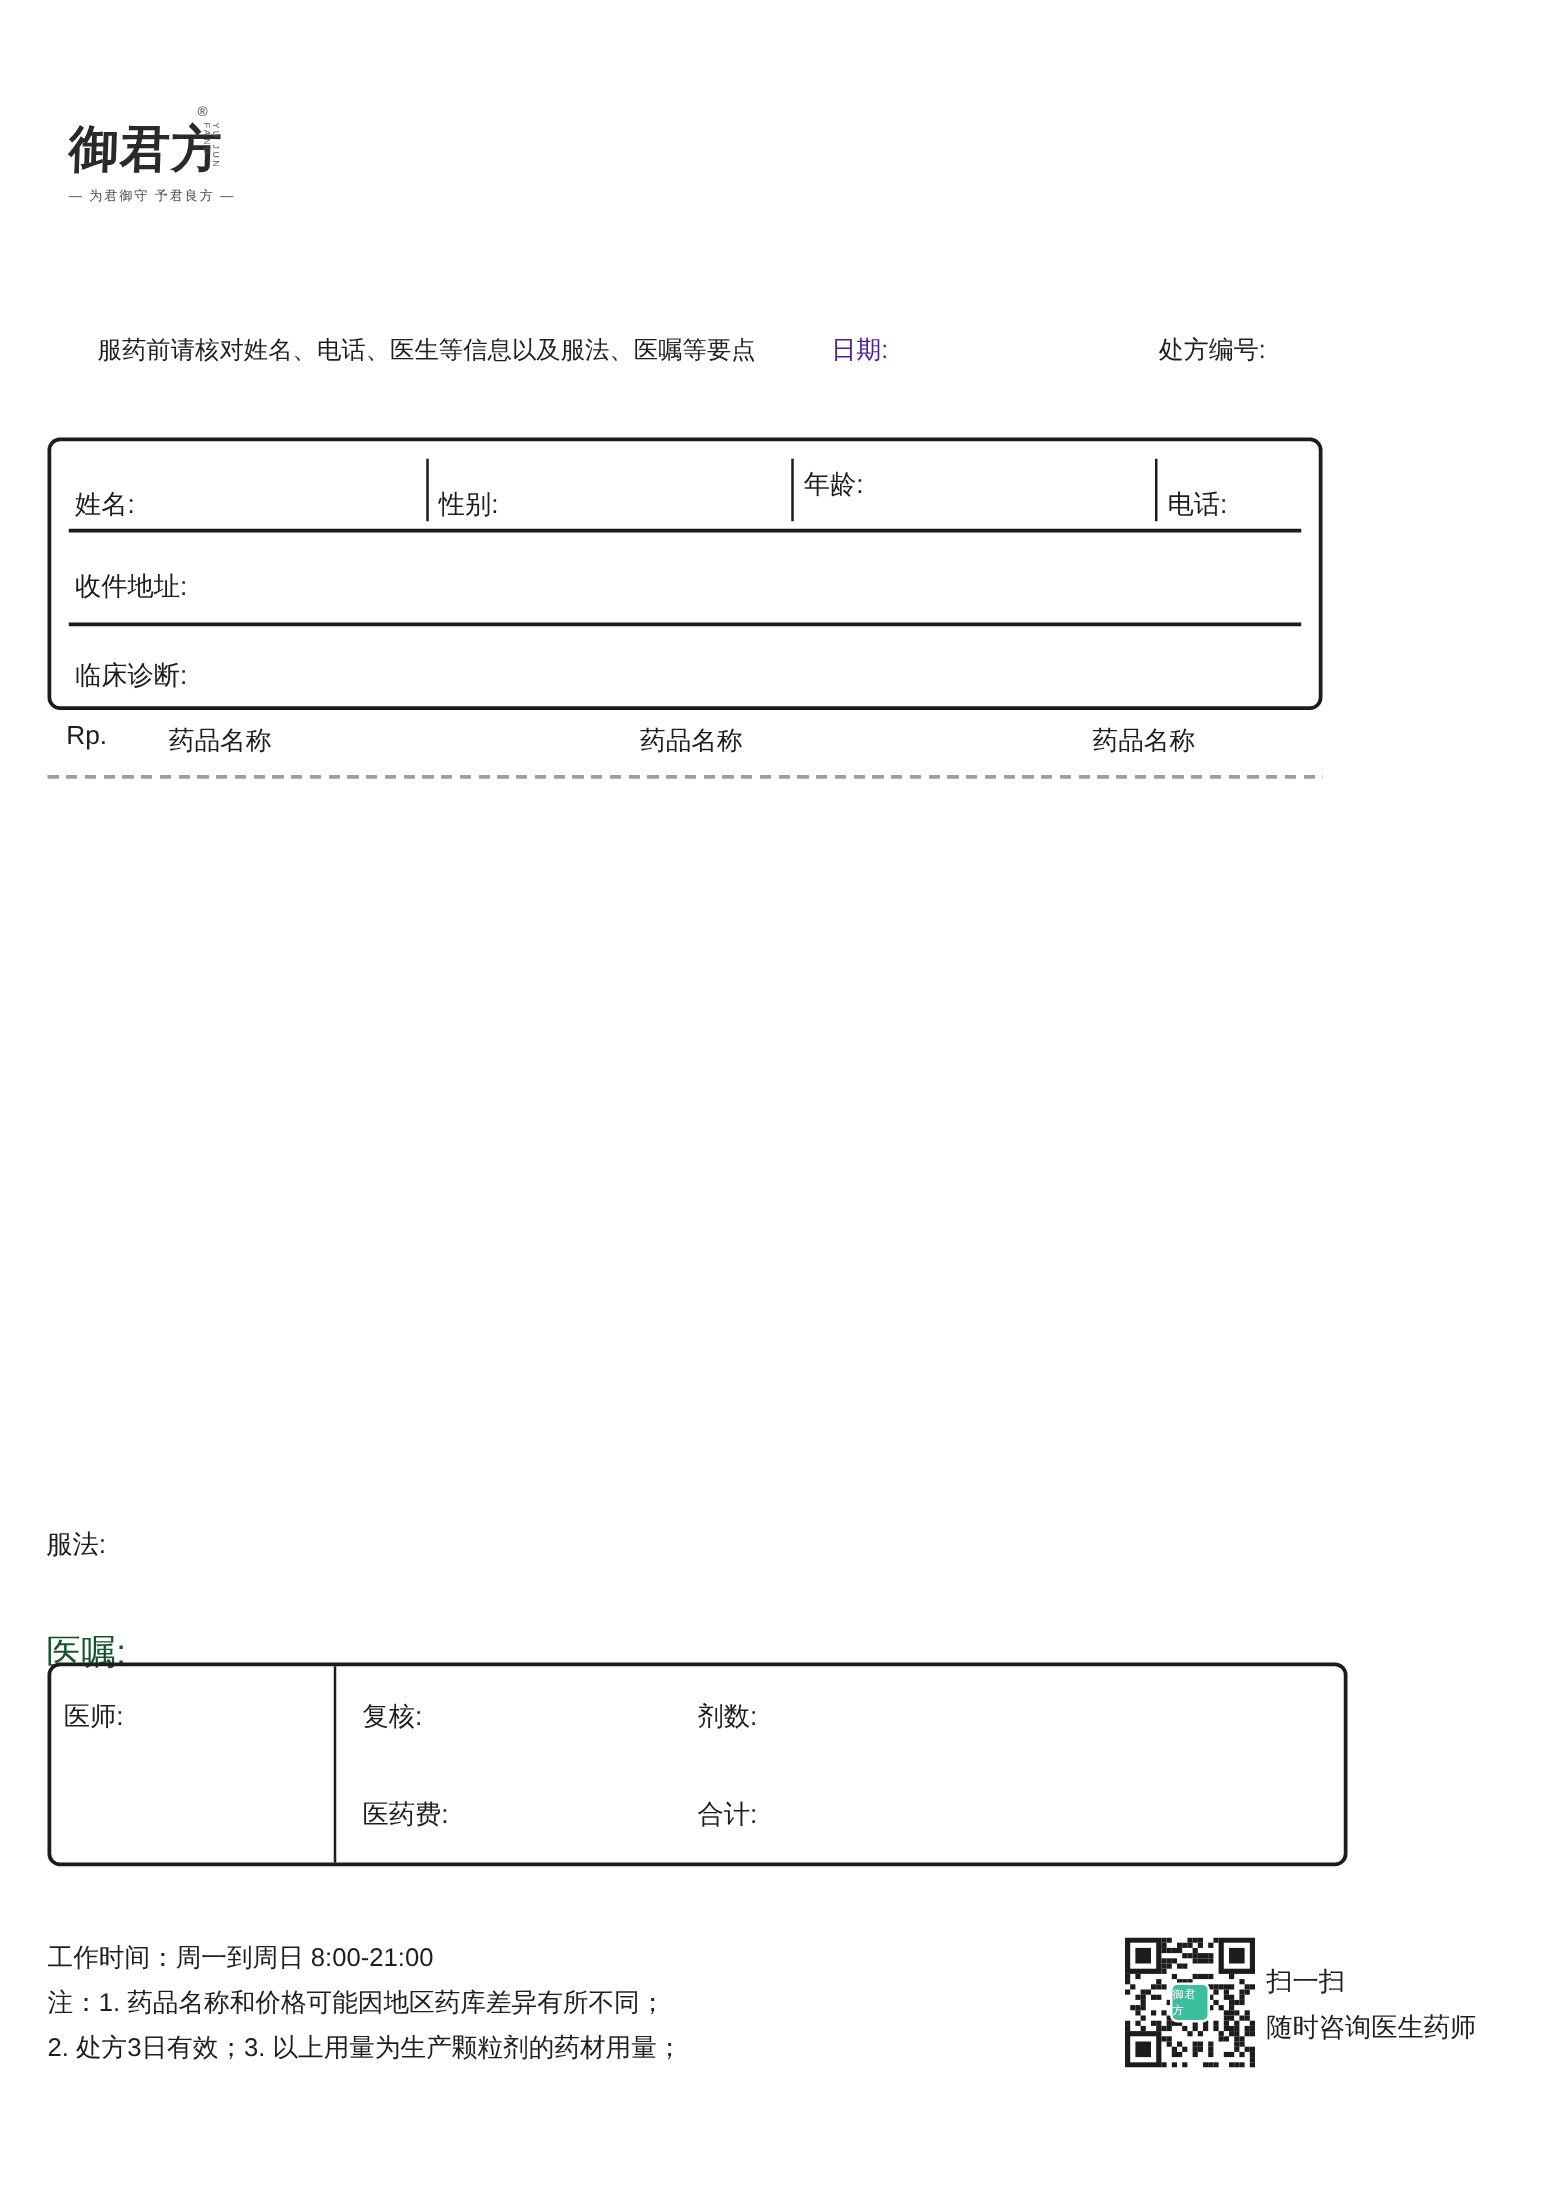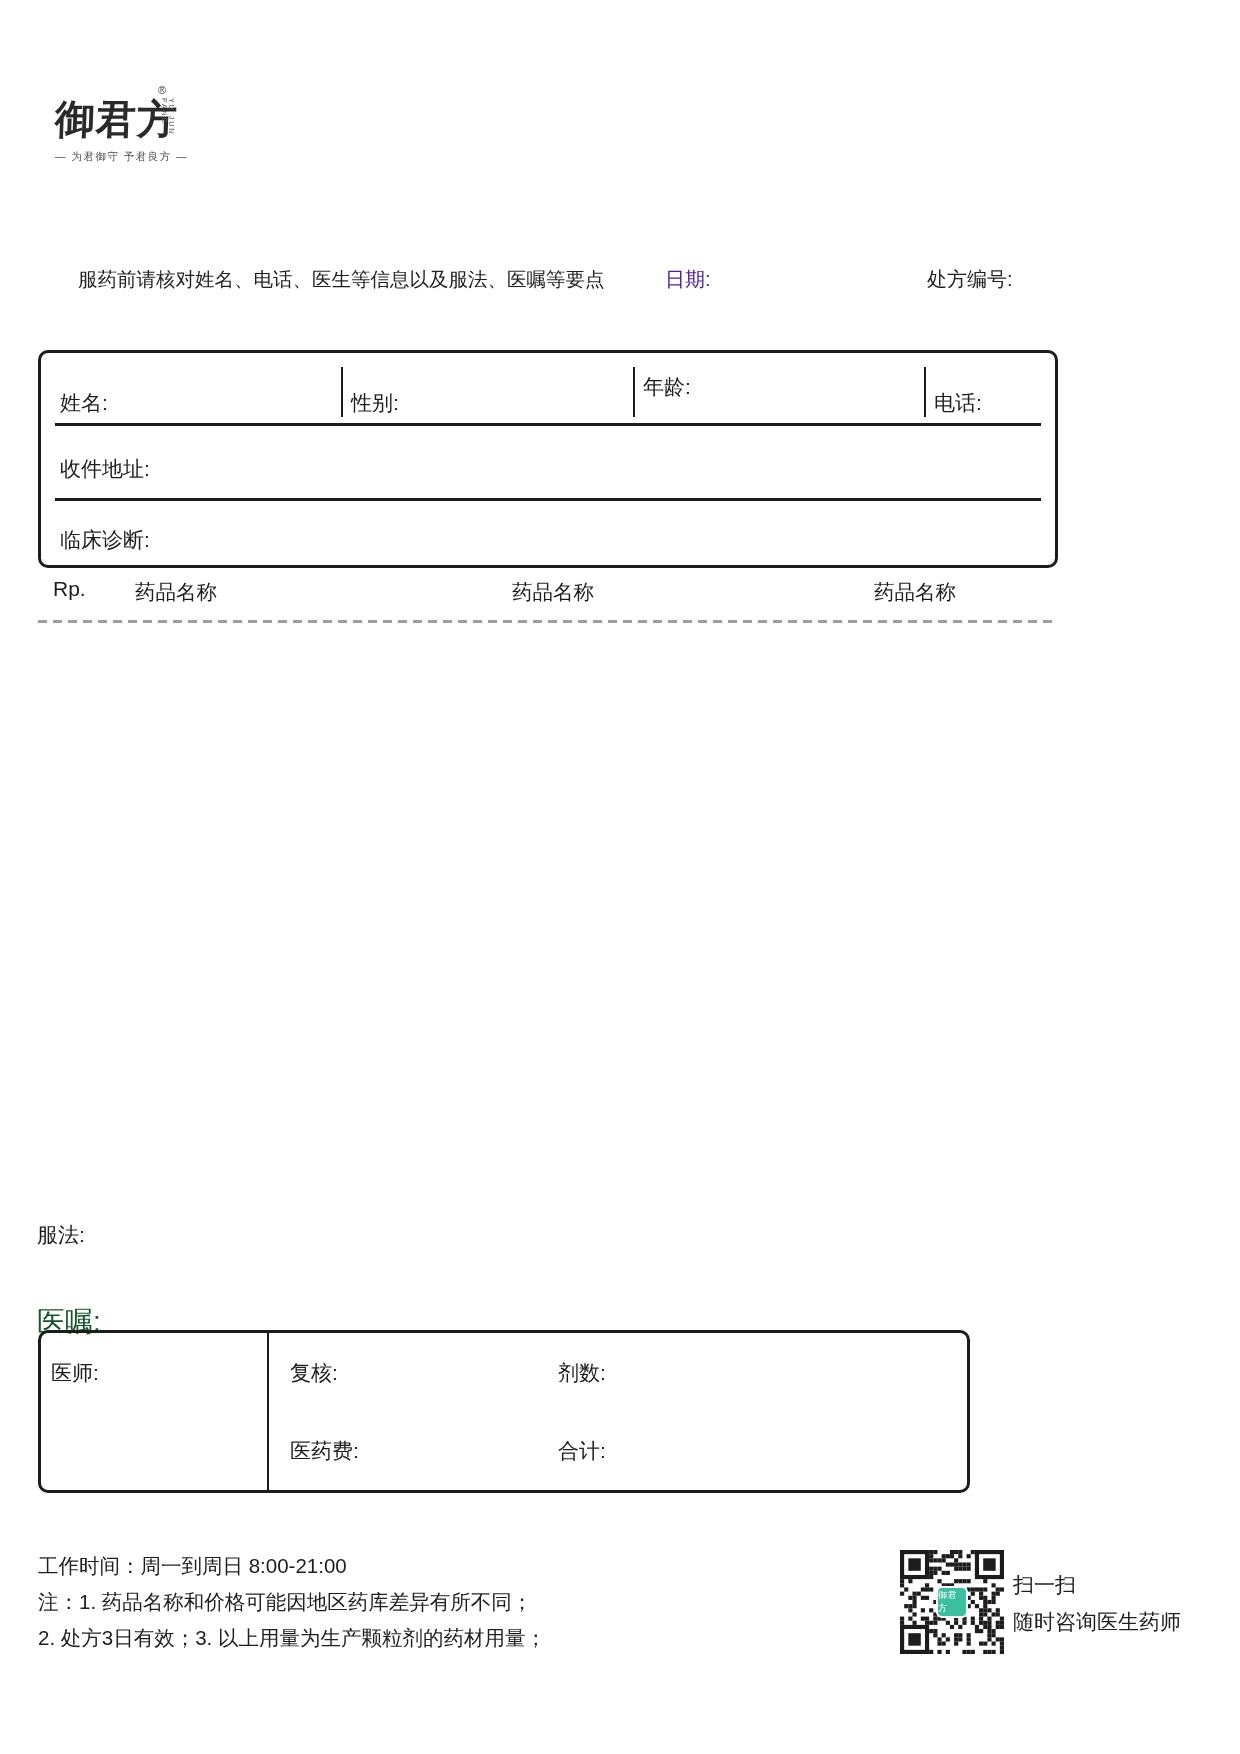--- a/index.html
+++ b/index.html
@@ -63,21 +63,21 @@
     left: 38px; top: 620px; width: 1020px; height: 3px;
     background: repeating-linear-gradient(90deg, #9e9e9e 0 9px, transparent 9px 15px);
   }
 
   
   .usage-label { left: 37px; top: 1221px; font-size: 21px; color: #1d1d1d; }
   .advice-label { left: 37px; top: 1268px; font-size: 28px; color: #14532d; margin-top: 35px; }
 
   
   .sign-box {
-    left: 38px; top: 1330px; width: 932px; height: 163px;
+    left: 38px; top: 1330px; width: 1040px; height: 163px;
     border: 3px solid #1c1c1c; border-radius: 10px;
   }
   .sign-box .cell-label { position: absolute; font-size: 21px; color: #1d1d1d; white-space: nowrap; }
   .sign-divider { position: absolute; left: 226px; top: 0; bottom: 0; width: 2px; background: #1c1c1c; }
 
   
   .footer-line { left: 38px; font-size: 20.5px; color: #1e1e1e; white-space: nowrap; }
   .fl1 { top: 1552px; }
   .fl2 { top: 1588px; }
   .fl3 { top: 1624px; }

